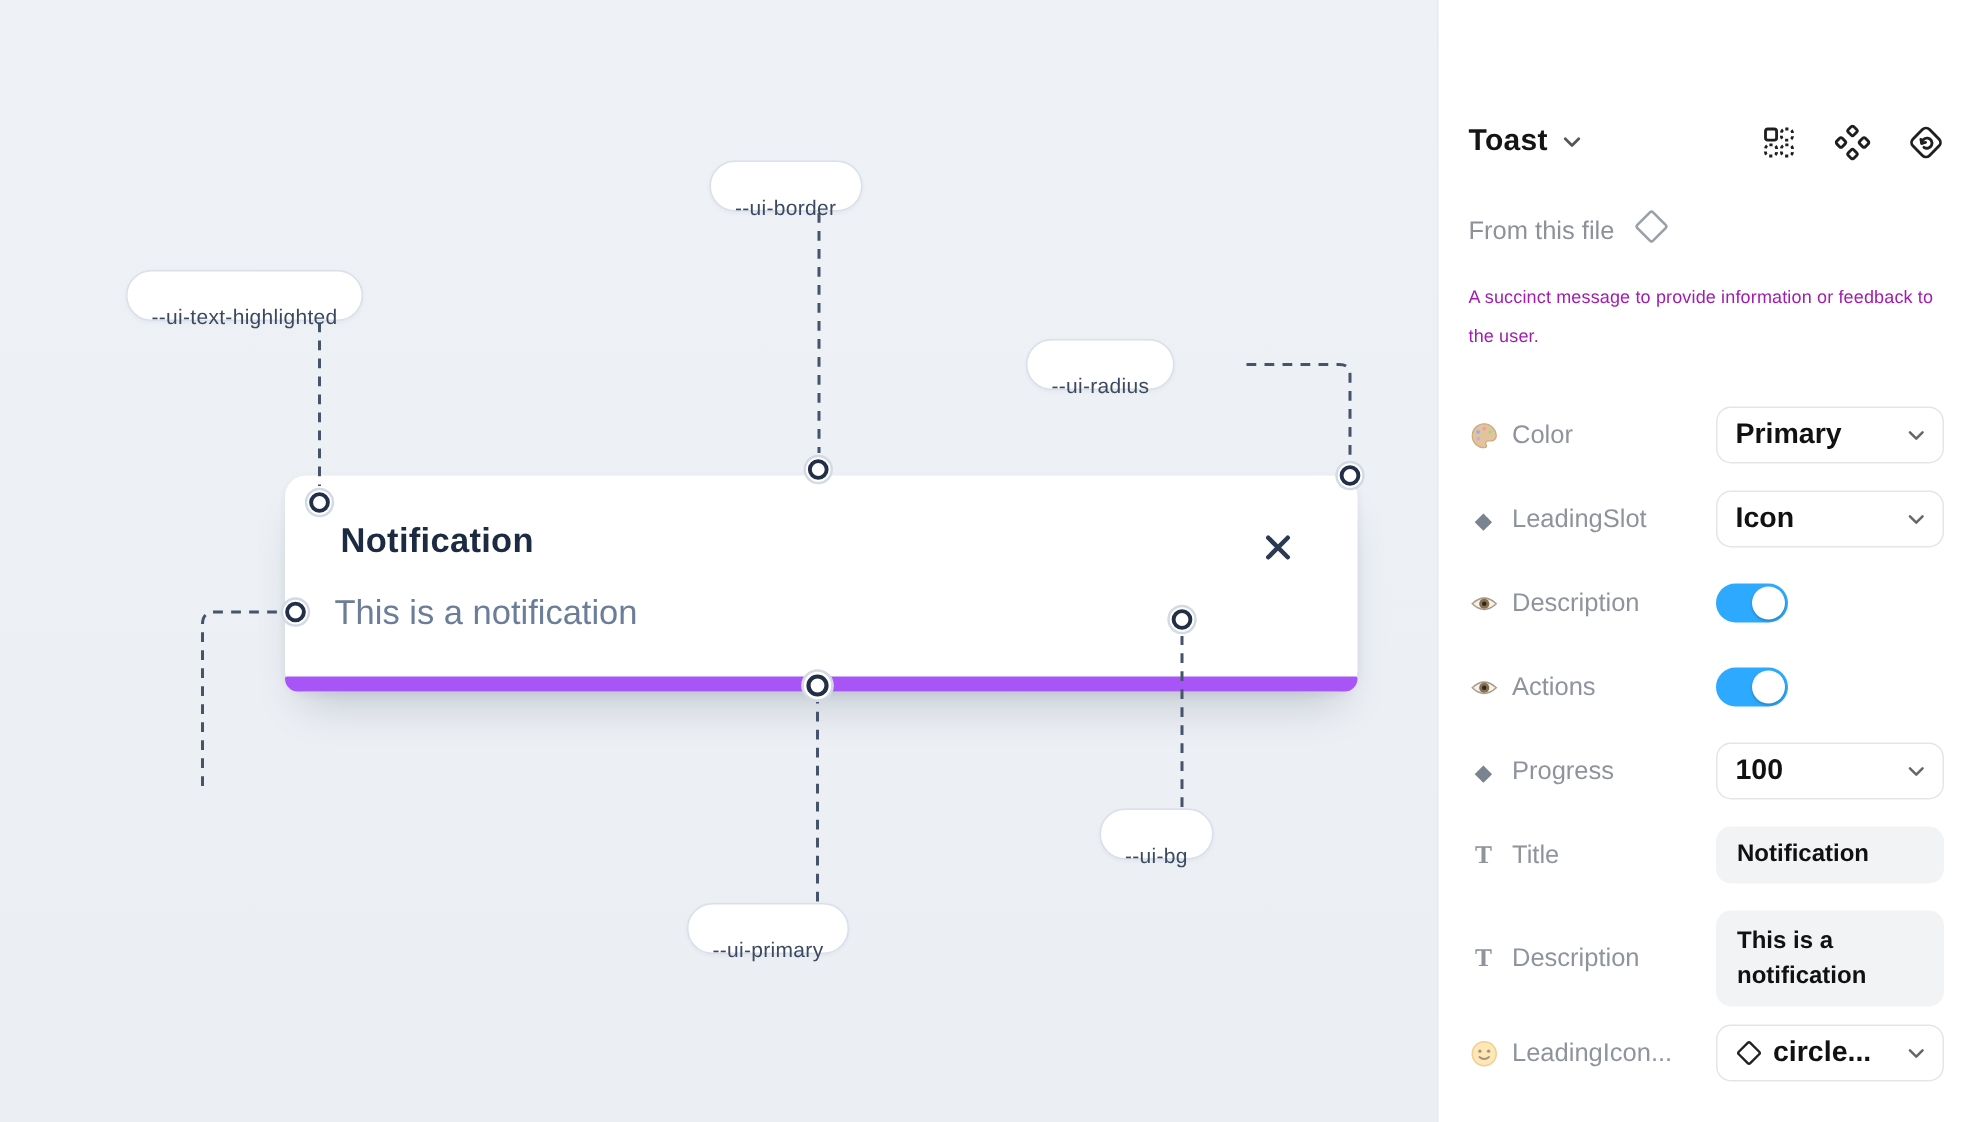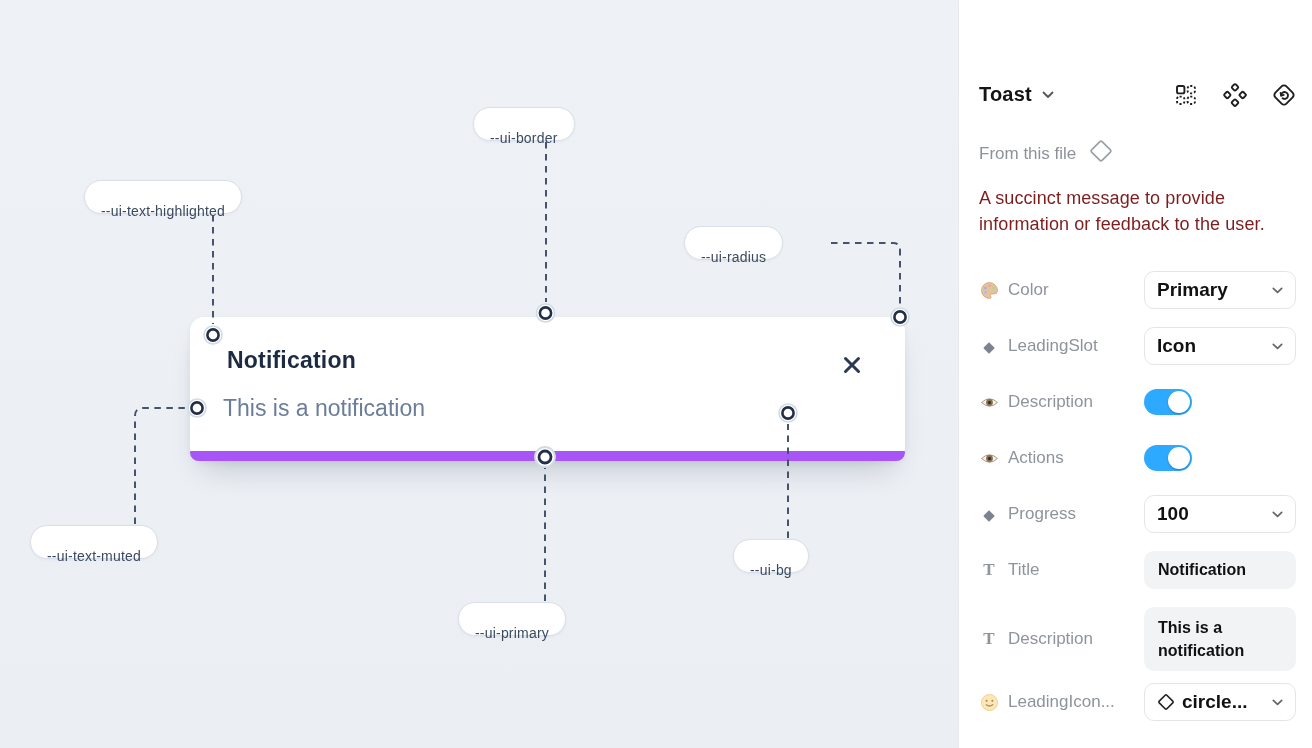--- a/index.html
+++ b/index.html
@@ -76,21 +76,21 @@
   .panel-header .spacer { flex:1; }
   .hdr-icon { width:24px; height:24px; cursor:pointer; margin-left:25px; }
 
   .source-row {
     margin-top:31px;
     display:flex; align-items:flex-end; gap:12px;
     font-size:17px; color:#8d9299;
   }
   .panel-desc {
     margin-top:21px;
-    font-size:18px; color:#7f1d1d; line-height:26px;
+    font-size:12px; color:#a21caf; line-height:26px;
     letter-spacing:.1px;
     max-width:330px;
   }
 
   .props { margin-top:34px; }
   .prop-row {
     display:flex; align-items:center;
     min-height:38px;
     margin-bottom:18px;
   }
@@ -184,21 +184,20 @@
       <g>
           <circle cx="545" cy="457" r="10" fill="#fff" stroke="#d3dae3" stroke-width="1.8"></circle>
           <circle cx="545" cy="457" r="6" fill="#fff" stroke="#222f47" stroke-width="2.8"></circle>
         </g>
     </g>
   </svg>
 
   <div class="pill" style="left:473px; top:107px;">--ui-border</div>
   <div class="pill" style="left:684px; top:226px;">--ui-radius</div>
   <div class="pill" style="left:84px;  top:180px;">--ui-text-highlighted</div>
-  <div class="pill" style="left:30px;  top:525px;">--ui-text-muted</div>
   <div class="pill" style="left:733px; top:539px;">--ui-bg</div>
   <div class="pill" style="left:458px; top:602px;">--ui-primary</div>
 </div>
 
 <aside class="panel">
 
   <div class="panel-header">
     <div class="panel-title">
       <span>Toast</span>
       <svg width="12" height="8" viewBox="0 0 12 8">

